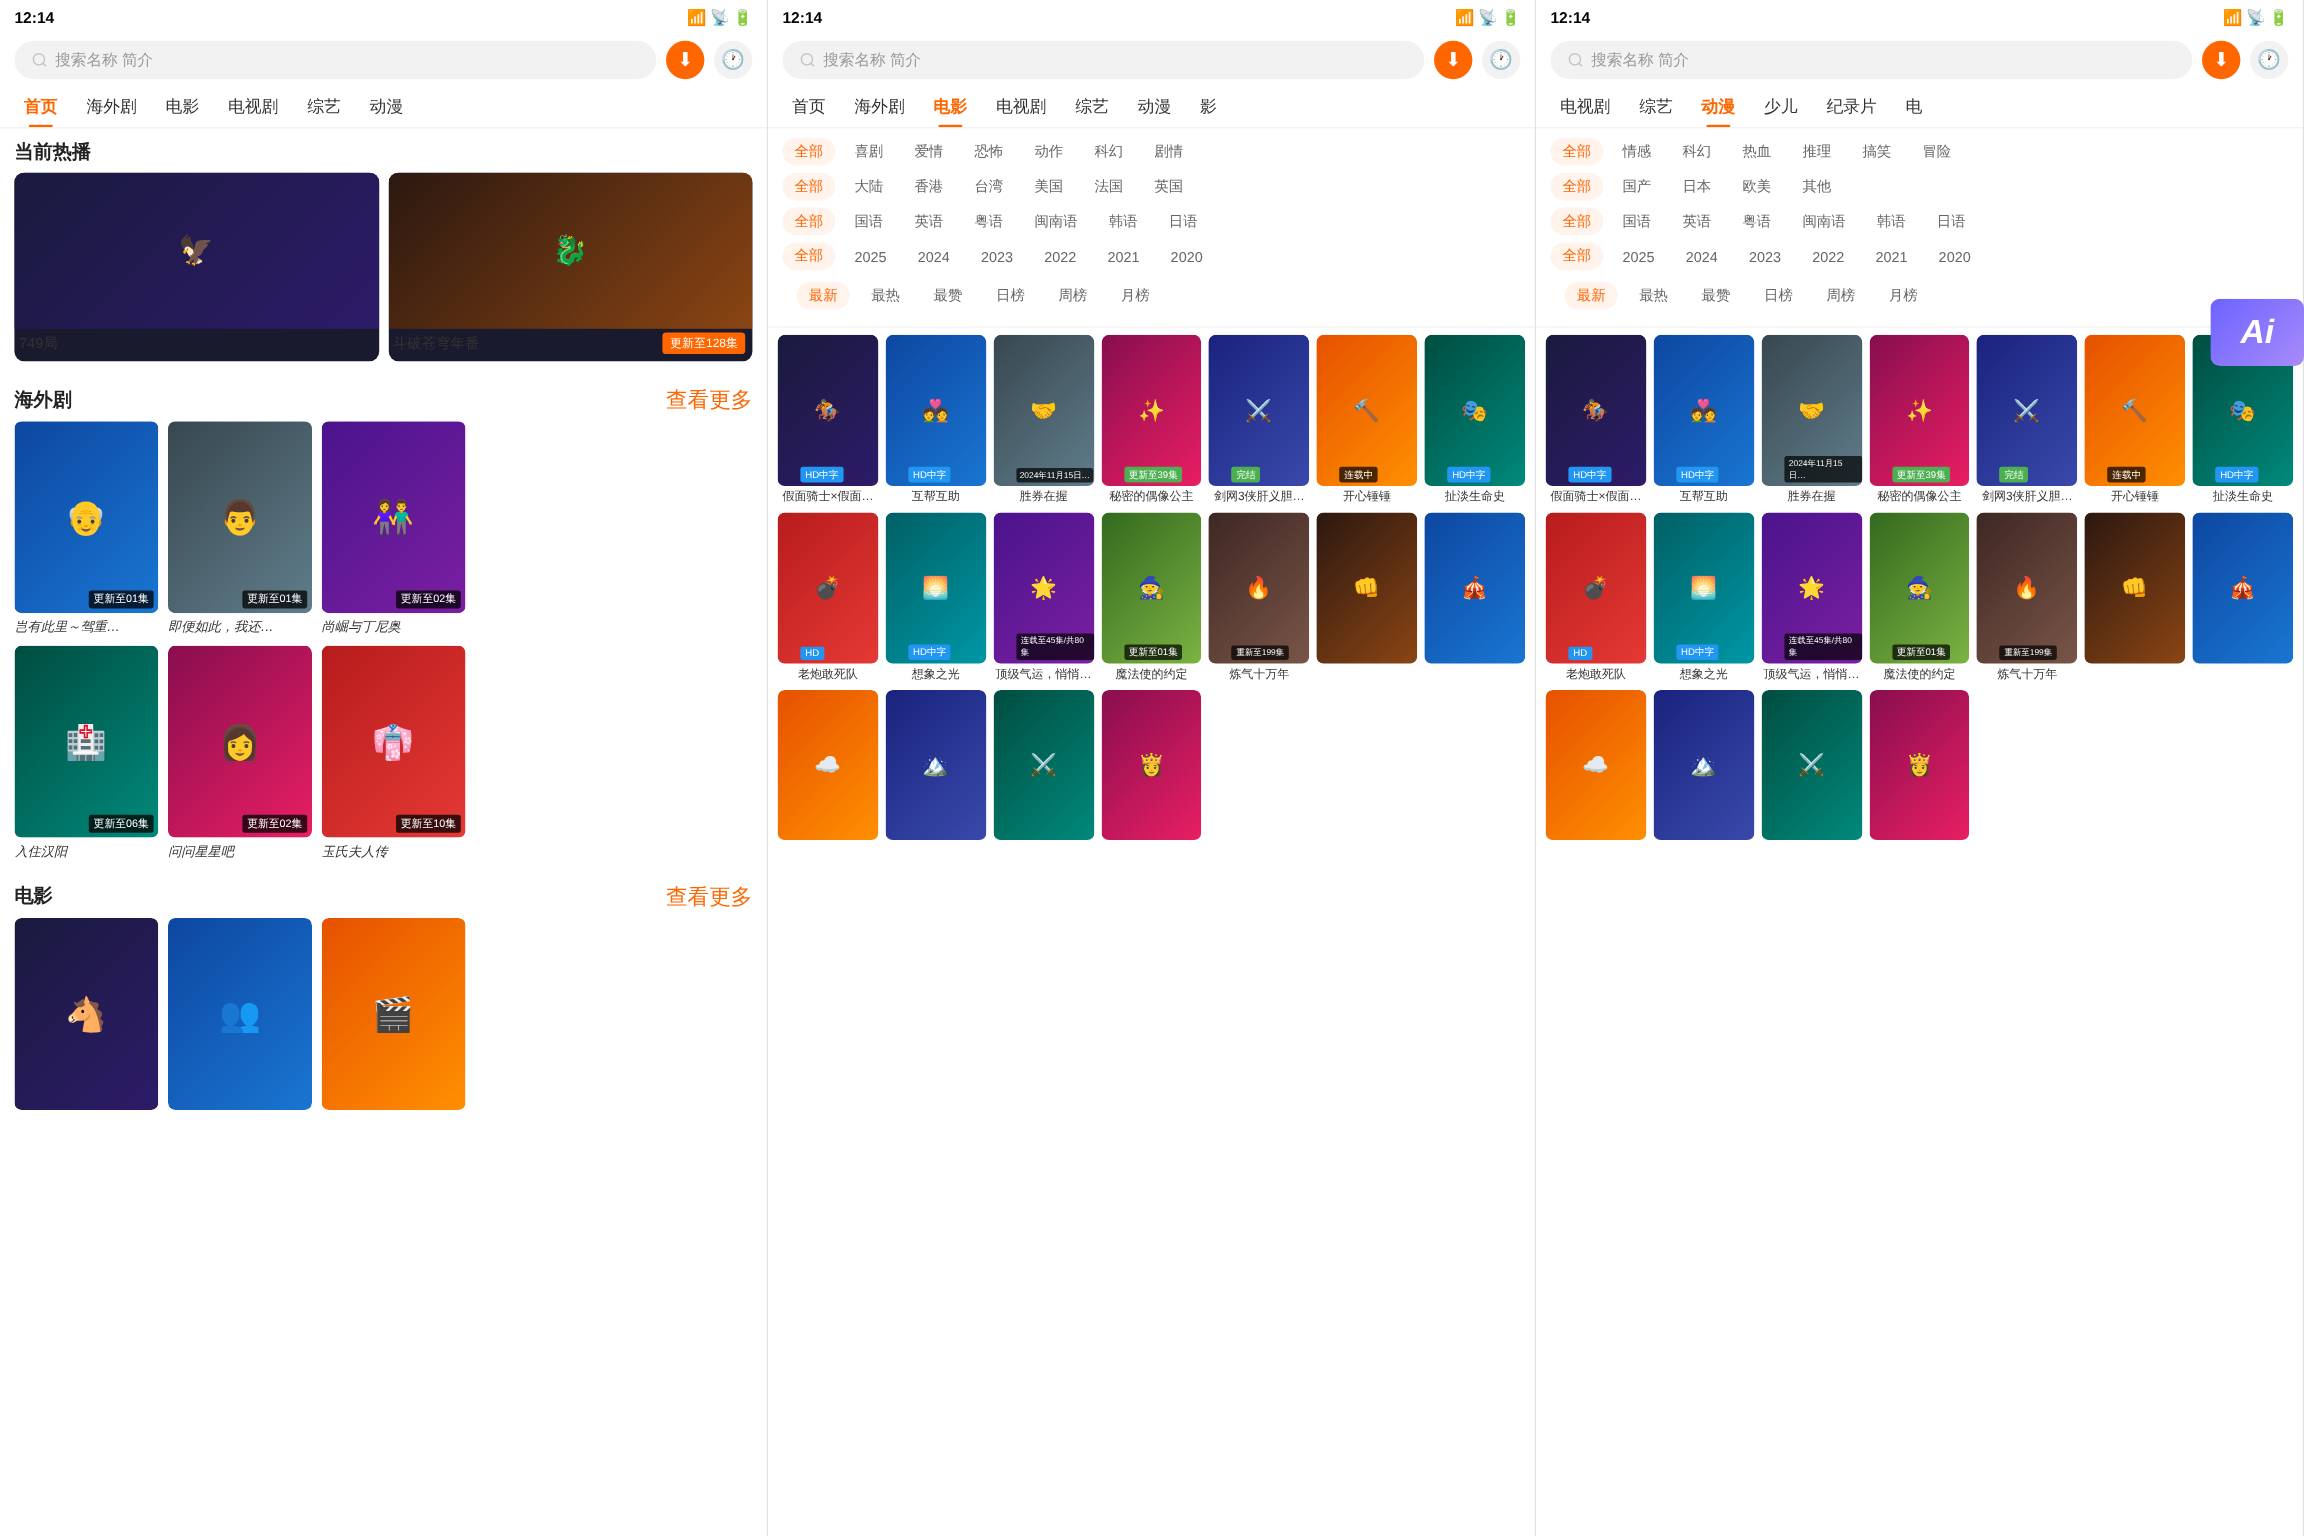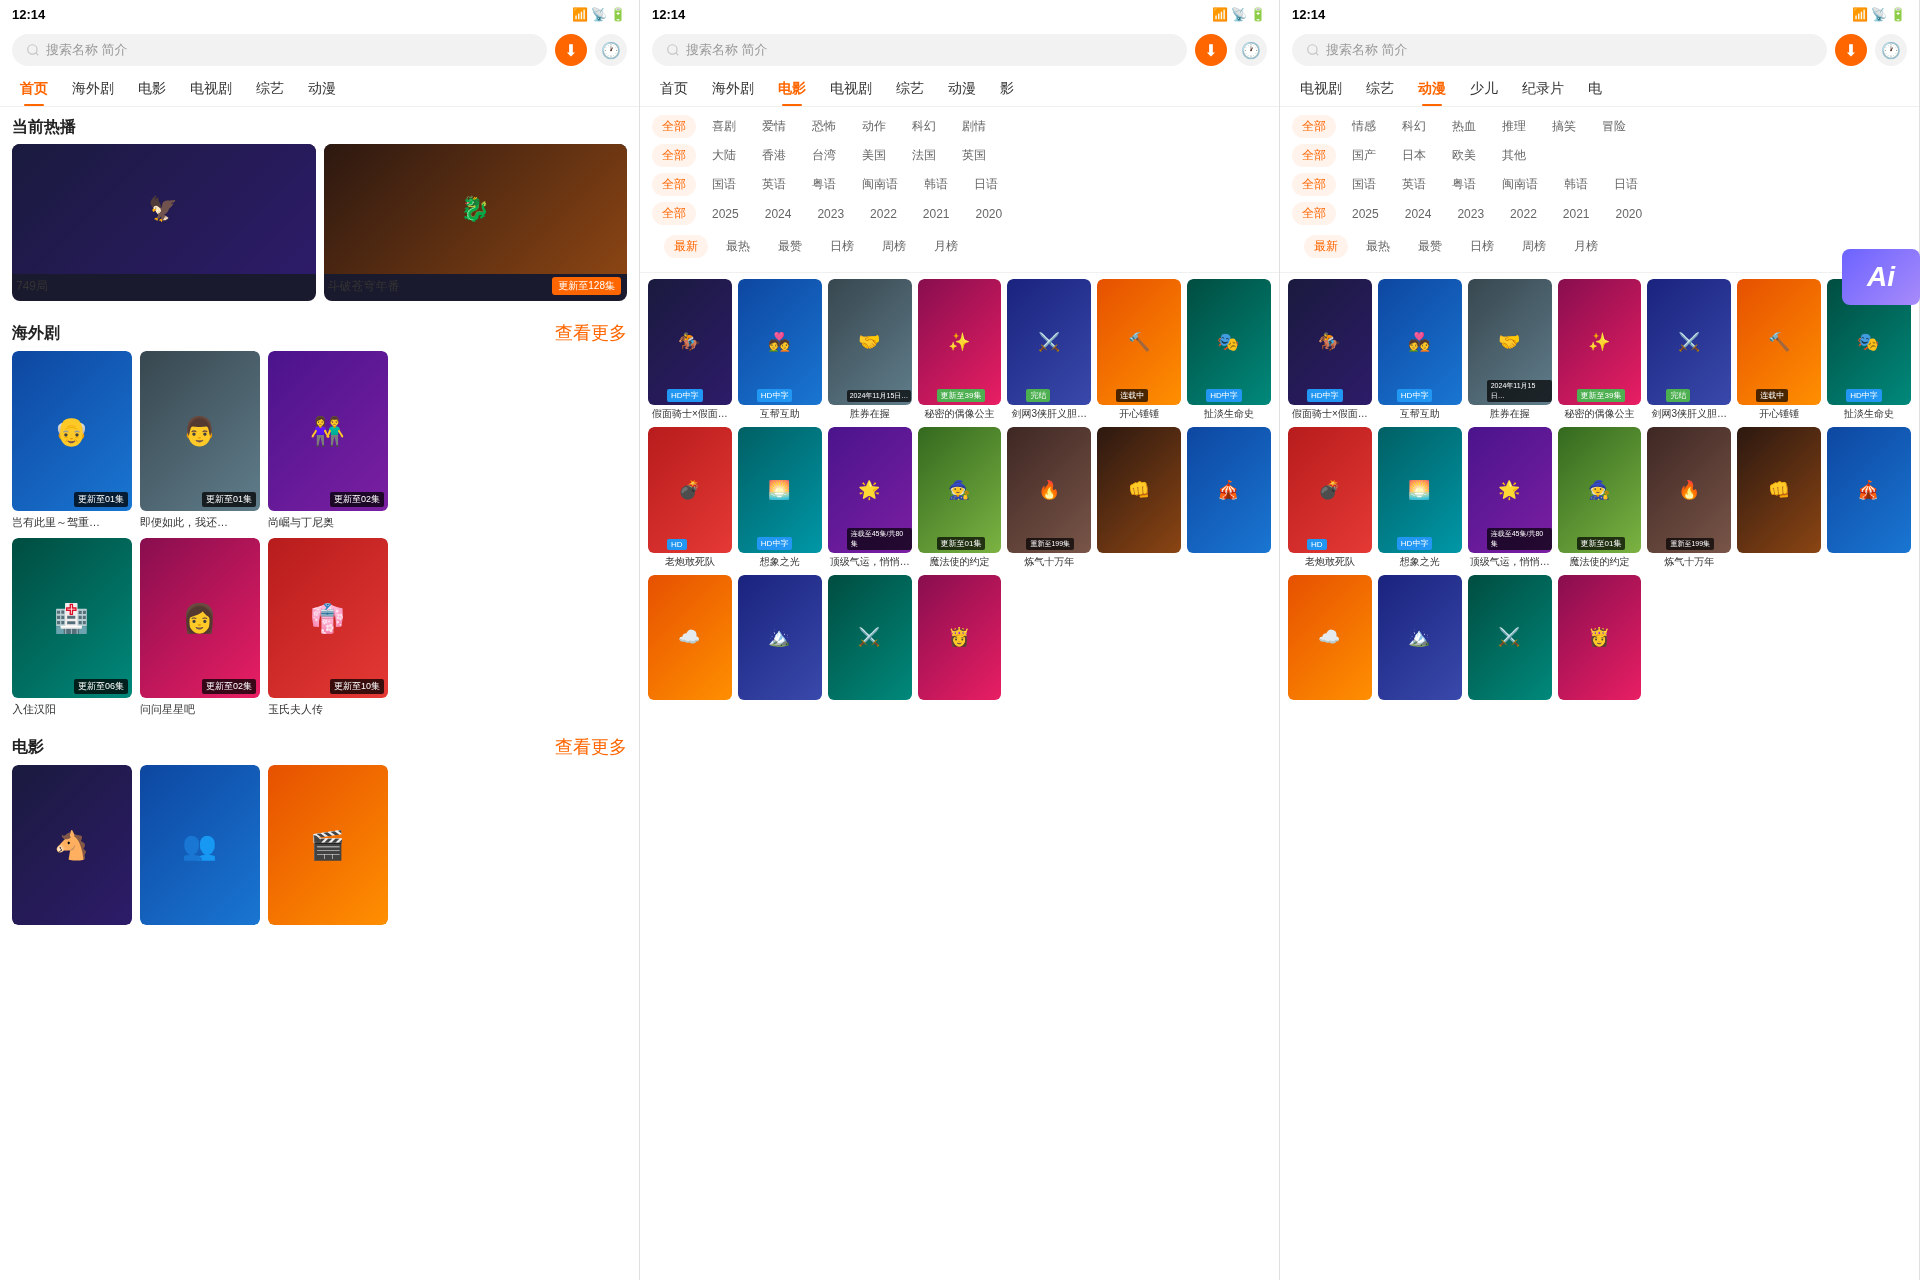--- a/index.html
+++ b/index.html
@@ -41,21 +41,21 @@
     .thumb-badge.orange { background: #ff6600; margin-top: 17px; }
     .item-title { font-size: 12px; color: #333; padding: 4px 4px 6px; }
 
     
     .content-row { display: flex; gap: 8px; padding: 0 12px 8px; overflow-x: auto; scrollbar-width: none; }
     .content-row::-webkit-scrollbar { display: none; }
     .content-card { flex: 0 0 120px; border-radius: 6px; overflow: hidden; }
     .card-thumb { width: 120px; height: 160px; border-radius: 6px; overflow: hidden; position: relative; }
     .card-thumb-bg { width: 100%; height: 100%; display: flex; align-items: center; justify-content: center; font-size: 28px; color: white; }
     .card-badge { position: absolute; bottom: 4px; right: 4px; background: rgba(0,0,0,0.75); color: white; font-size: 9px; padding: 1px 4px; border-radius: 2px; }
-    .card-title { font-size: 11px; color: #333; margin-top: 4px; white-space: nowrap; overflow: hidden; text-overflow: ellipsis; }
+    .card-title { font-size: 11px; color: #333; margin-top: 4px; white-space: nowrap; overflow: hidden; text-overflow: ellipsis; font-style: italic; }
 
     
     .filter-section { background: #fff; padding: 8px 12px; border-bottom: 1px solid #f0f0f0; }
     .filter-row { display: flex; gap: 6px; margin-bottom: 6px; flex-wrap: wrap; align-items: center; }
     .filter-tag { padding: 3px 10px; font-size: 12px; border-radius: 12px; color: #666; cursor: pointer; white-space: nowrap; }
     .filter-tag.active { color: #ff6600; background: #fff3ec; }
 
     
     .movie-grid { display: grid; grid-template-columns: repeat(7, 1fr); gap: 6px; padding: 6px 8px; }
     .movie-card { border-radius: 6px; overflow: hidden; cursor: pointer; }

